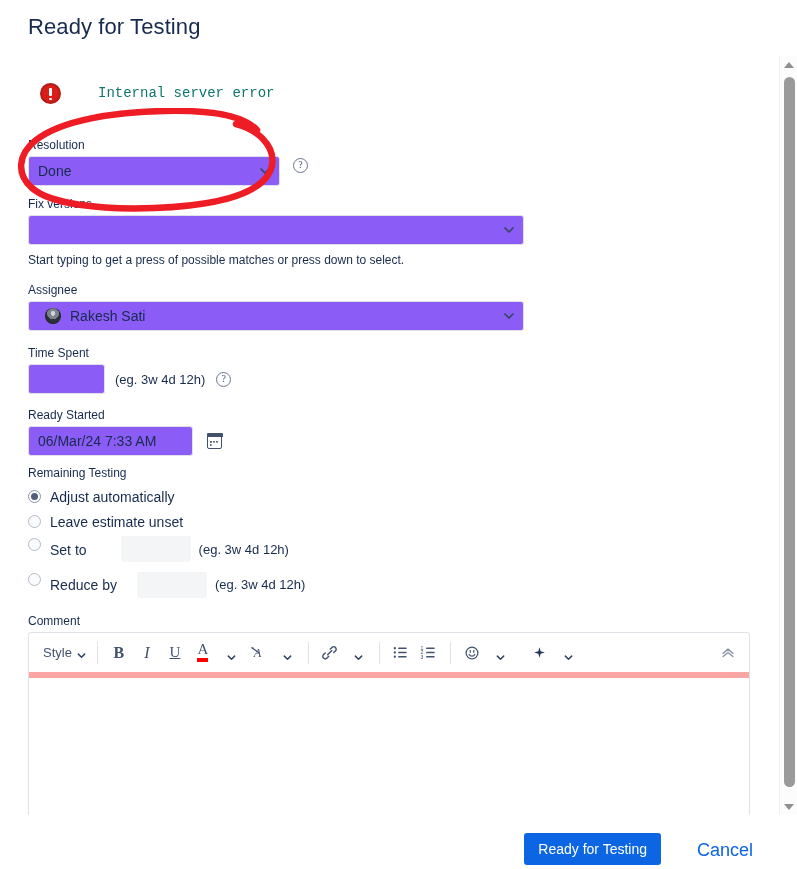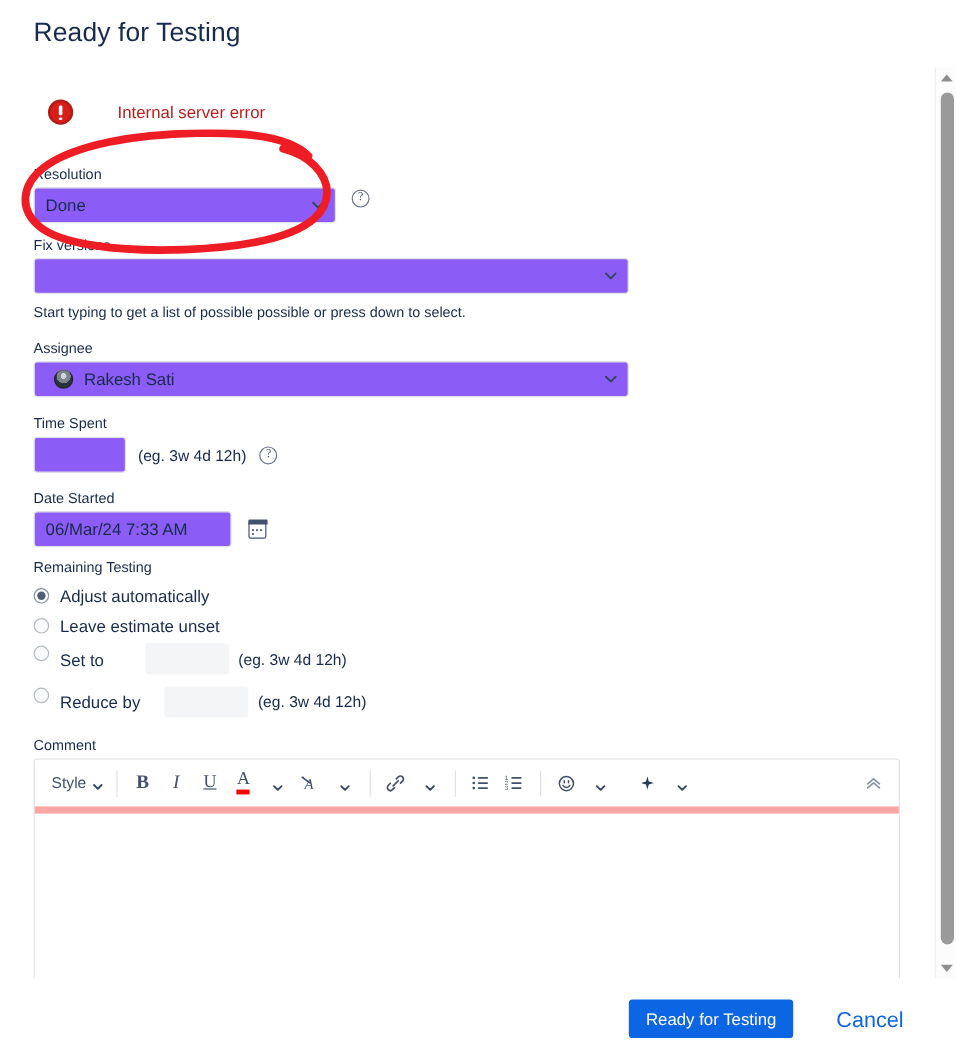--- a/index.html
+++ b/index.html
@@ -91,22 +91,23 @@
     top: 13px;
     margin-left: -1.4px;
     width: 2.8px;
     height: 2.8px;
     background: #ffffff;
     border-radius: 50%;
   }
   #error-text {
     margin-left: 37px;
     font-size: 14px;
-    color: #b91c1c;
+    color: #0f766e;
     white-space: nowrap;
+    font-family: Liberation Mono, monospace;
   }
 
   
   .field-label {
     font-size: 12px;
     color: #172b4d;
     line-height: 14px;
     margin-bottom: 4px;
     display: block;
   }
@@ -492,21 +493,21 @@
       <div id="fixversions-group">
         <label class="field-label">Fix versions</label>
         <div id="fixversions-select" class="control select-box">
           <span></span>
           <span class="chev">
             <svg viewBox="0 0 10 10" width="10" height="10">
                 <path d="M1 3 L5 7 L9 3" fill="none" stroke="#344563" stroke-width="1.7" stroke-linecap="round" stroke-linejoin="round"></path>
               </svg>
           </span>
         </div>
-        <span id="fixversions-hint">Start typing to get a list of possible possible or press down to select.</span>
+        <span id="fixversions-hint">Start typing to get a press of possible matches or press down to select.</span>
       </div>
 
       <div id="assignee-group">
         <label class="field-label">Assignee</label>
         <div id="assignee-select" class="control select-box">
           <span class="avatar"></span>
           <span>Rakesh Sati</span>
           <span class="chev">
             <svg viewBox="0 0 10 10" width="10" height="10">
                 <path d="M1 3 L5 7 L9 3" fill="none" stroke="#344563" stroke-width="1.7" stroke-linecap="round" stroke-linejoin="round"></path>
@@ -518,21 +519,21 @@
       <div id="timespent-group">
         <label class="field-label">Time Spent</label>
         <div id="timespent-row">
           <input id="timespent-input" class="control" type="text" value="" style="">
           <span id="timespent-hint">(eg. 3w 4d 12h)</span>
           <span id="timespent-help" class="help-icon">?</span>
         </div>
       </div>
 
       <div id="datestarted-group">
-        <label class="field-label">Date Started</label>
+        <label class="field-label">Ready Started</label>
         <div id="datestarted-row">
           <input id="datestarted-input" class="control" type="text" value="06/Mar/24 7:33 AM" style="">
           <span id="calendar-icon"></span>
         </div>
       </div>
 
       <div id="estimate-group">
         <label class="field-label">Remaining Testing</label>
 
         <div class="radio-row">

